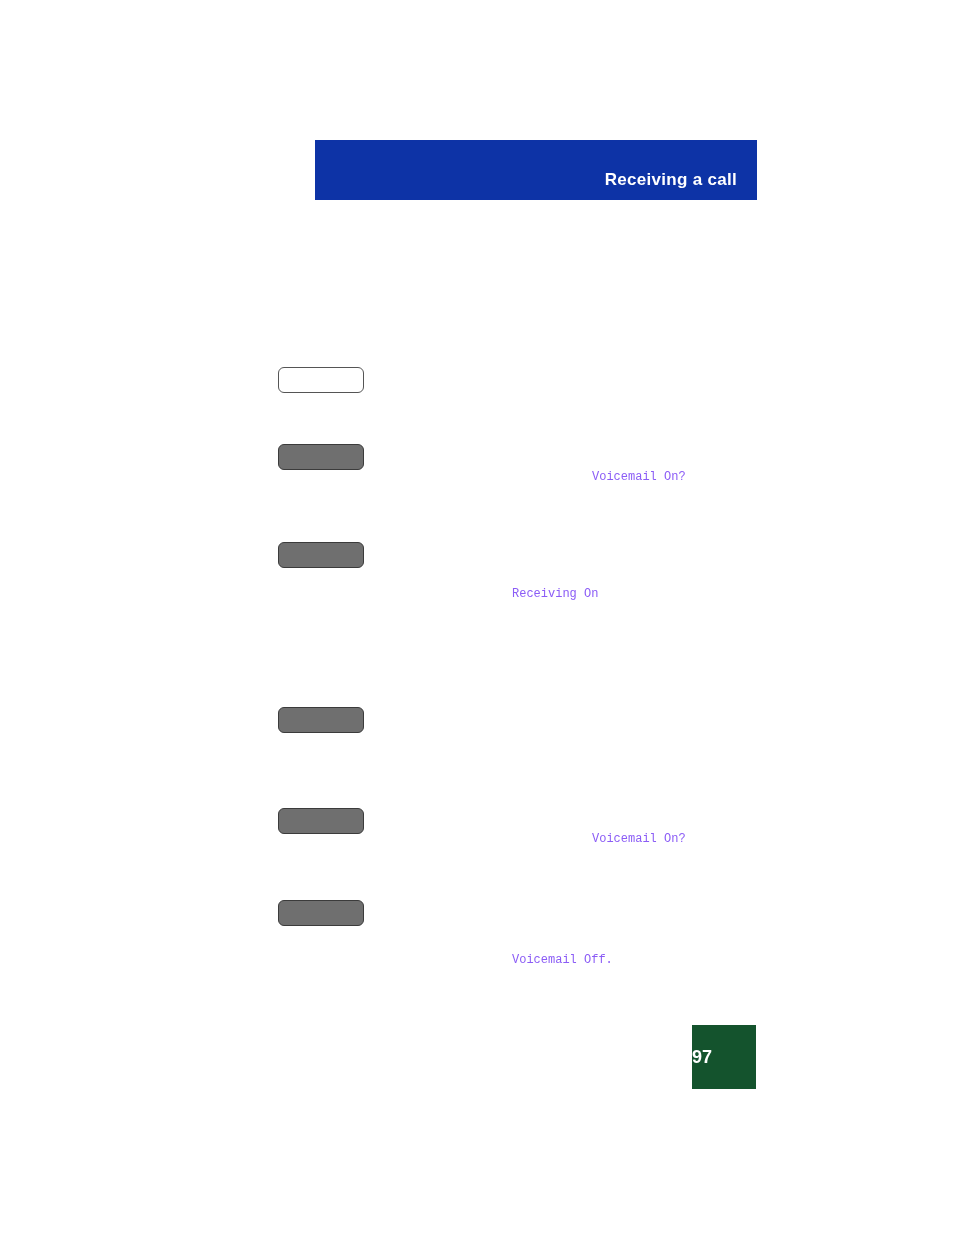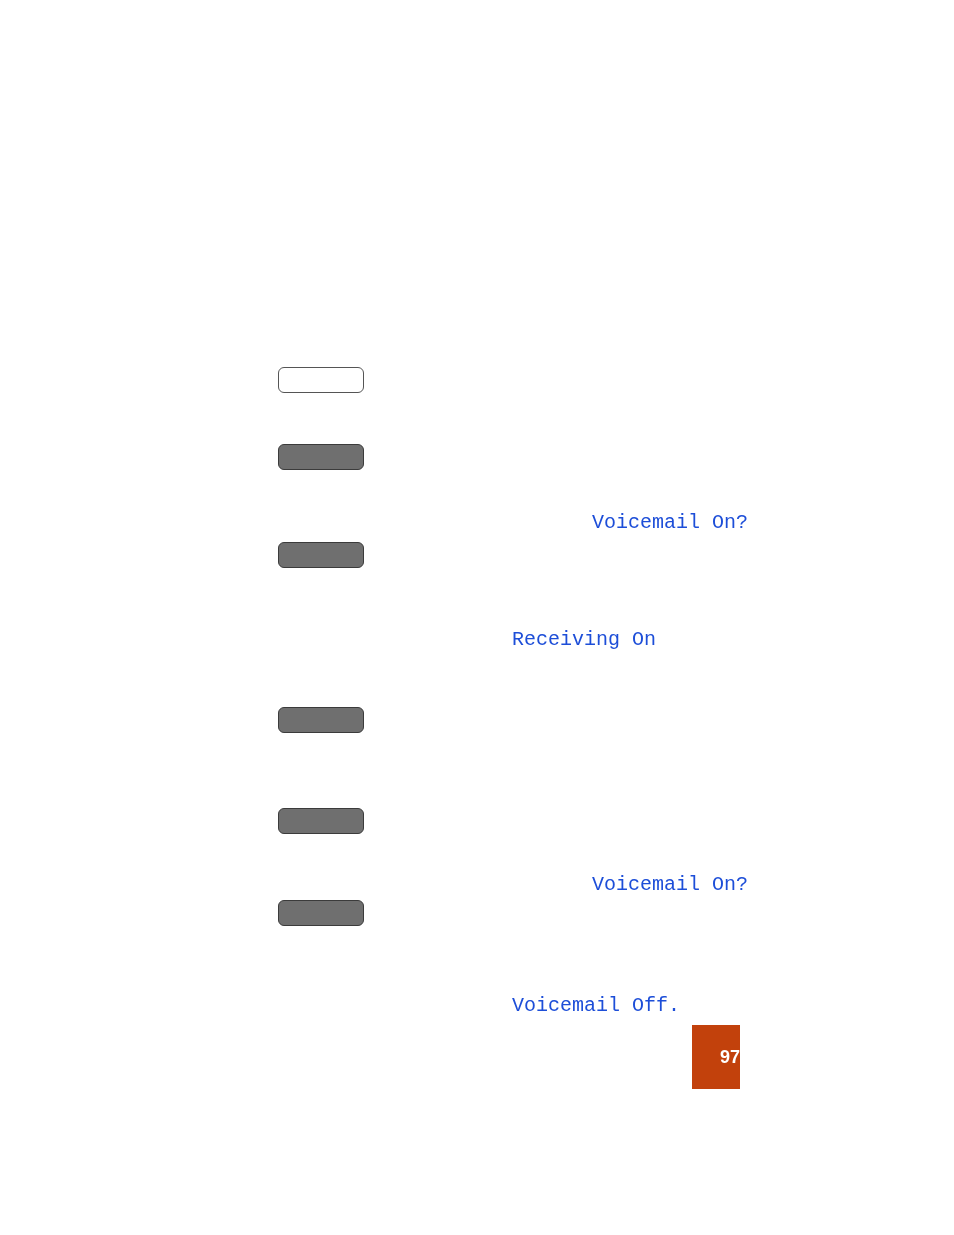--- a/index.html
+++ b/index.html
@@ -52,51 +52,53 @@
     border: 1.5px solid #3b3b3b;
   }
   .b1 { left: 278px; top: 444px; }
   .b2 { left: 278px; top: 542px; }
   .b3 { left: 278px; top: 707px; }
   .b4 { left: 278px; top: 808px; }
   .b5 { left: 278px; top: 900px; }
   .code-text {
     position: absolute;
     font-family: "Courier New", Courier, monospace;
-    font-size: 20px;
-    color: #1d4ed8;
+    font-size: 12px;
+    color: #8b5cf6;
     white-space: nowrap;
-    margin-top: 41px;
   }
   .t1 { left: 592px; top: 470px; }
   .t2 { left: 512px; top: 587px; }
   .t3 { left: 592px; top: 832px; }
   .t4 { left: 512px; top: 953px; }
   .page-num-box {
     position: absolute;
     left: 692px;
     top: 1025px;
-    width: 48px;
+    width: 64px;
     height: 64px;
-    background: #c2410c;
+    background: #14532d;
     display: flex;
     align-items: center;
-    justify-content: flex-end;
+    justify-content: flex-start;
   }
   .page-num-box span {
     color: #fff;
     font-weight: 700;
     font-size: 18px;
   }
 </style>
 </head>
 <body>
 
 <div class="page">
 
+  <div class="header-bar">
+    <div class="header-title">Receiving a call</div>
+  </div>
 
   <div class="btn outline"></div>
   <div class="btn solid b1"></div>
   <div class="btn solid b2"></div>
   <div class="btn solid b3"></div>
   <div class="btn solid b4"></div>
   <div class="btn solid b5"></div>
 
   <div class="code-text t1">Voicemail On?</div>
   <div class="code-text t2">Receiving On</div>

